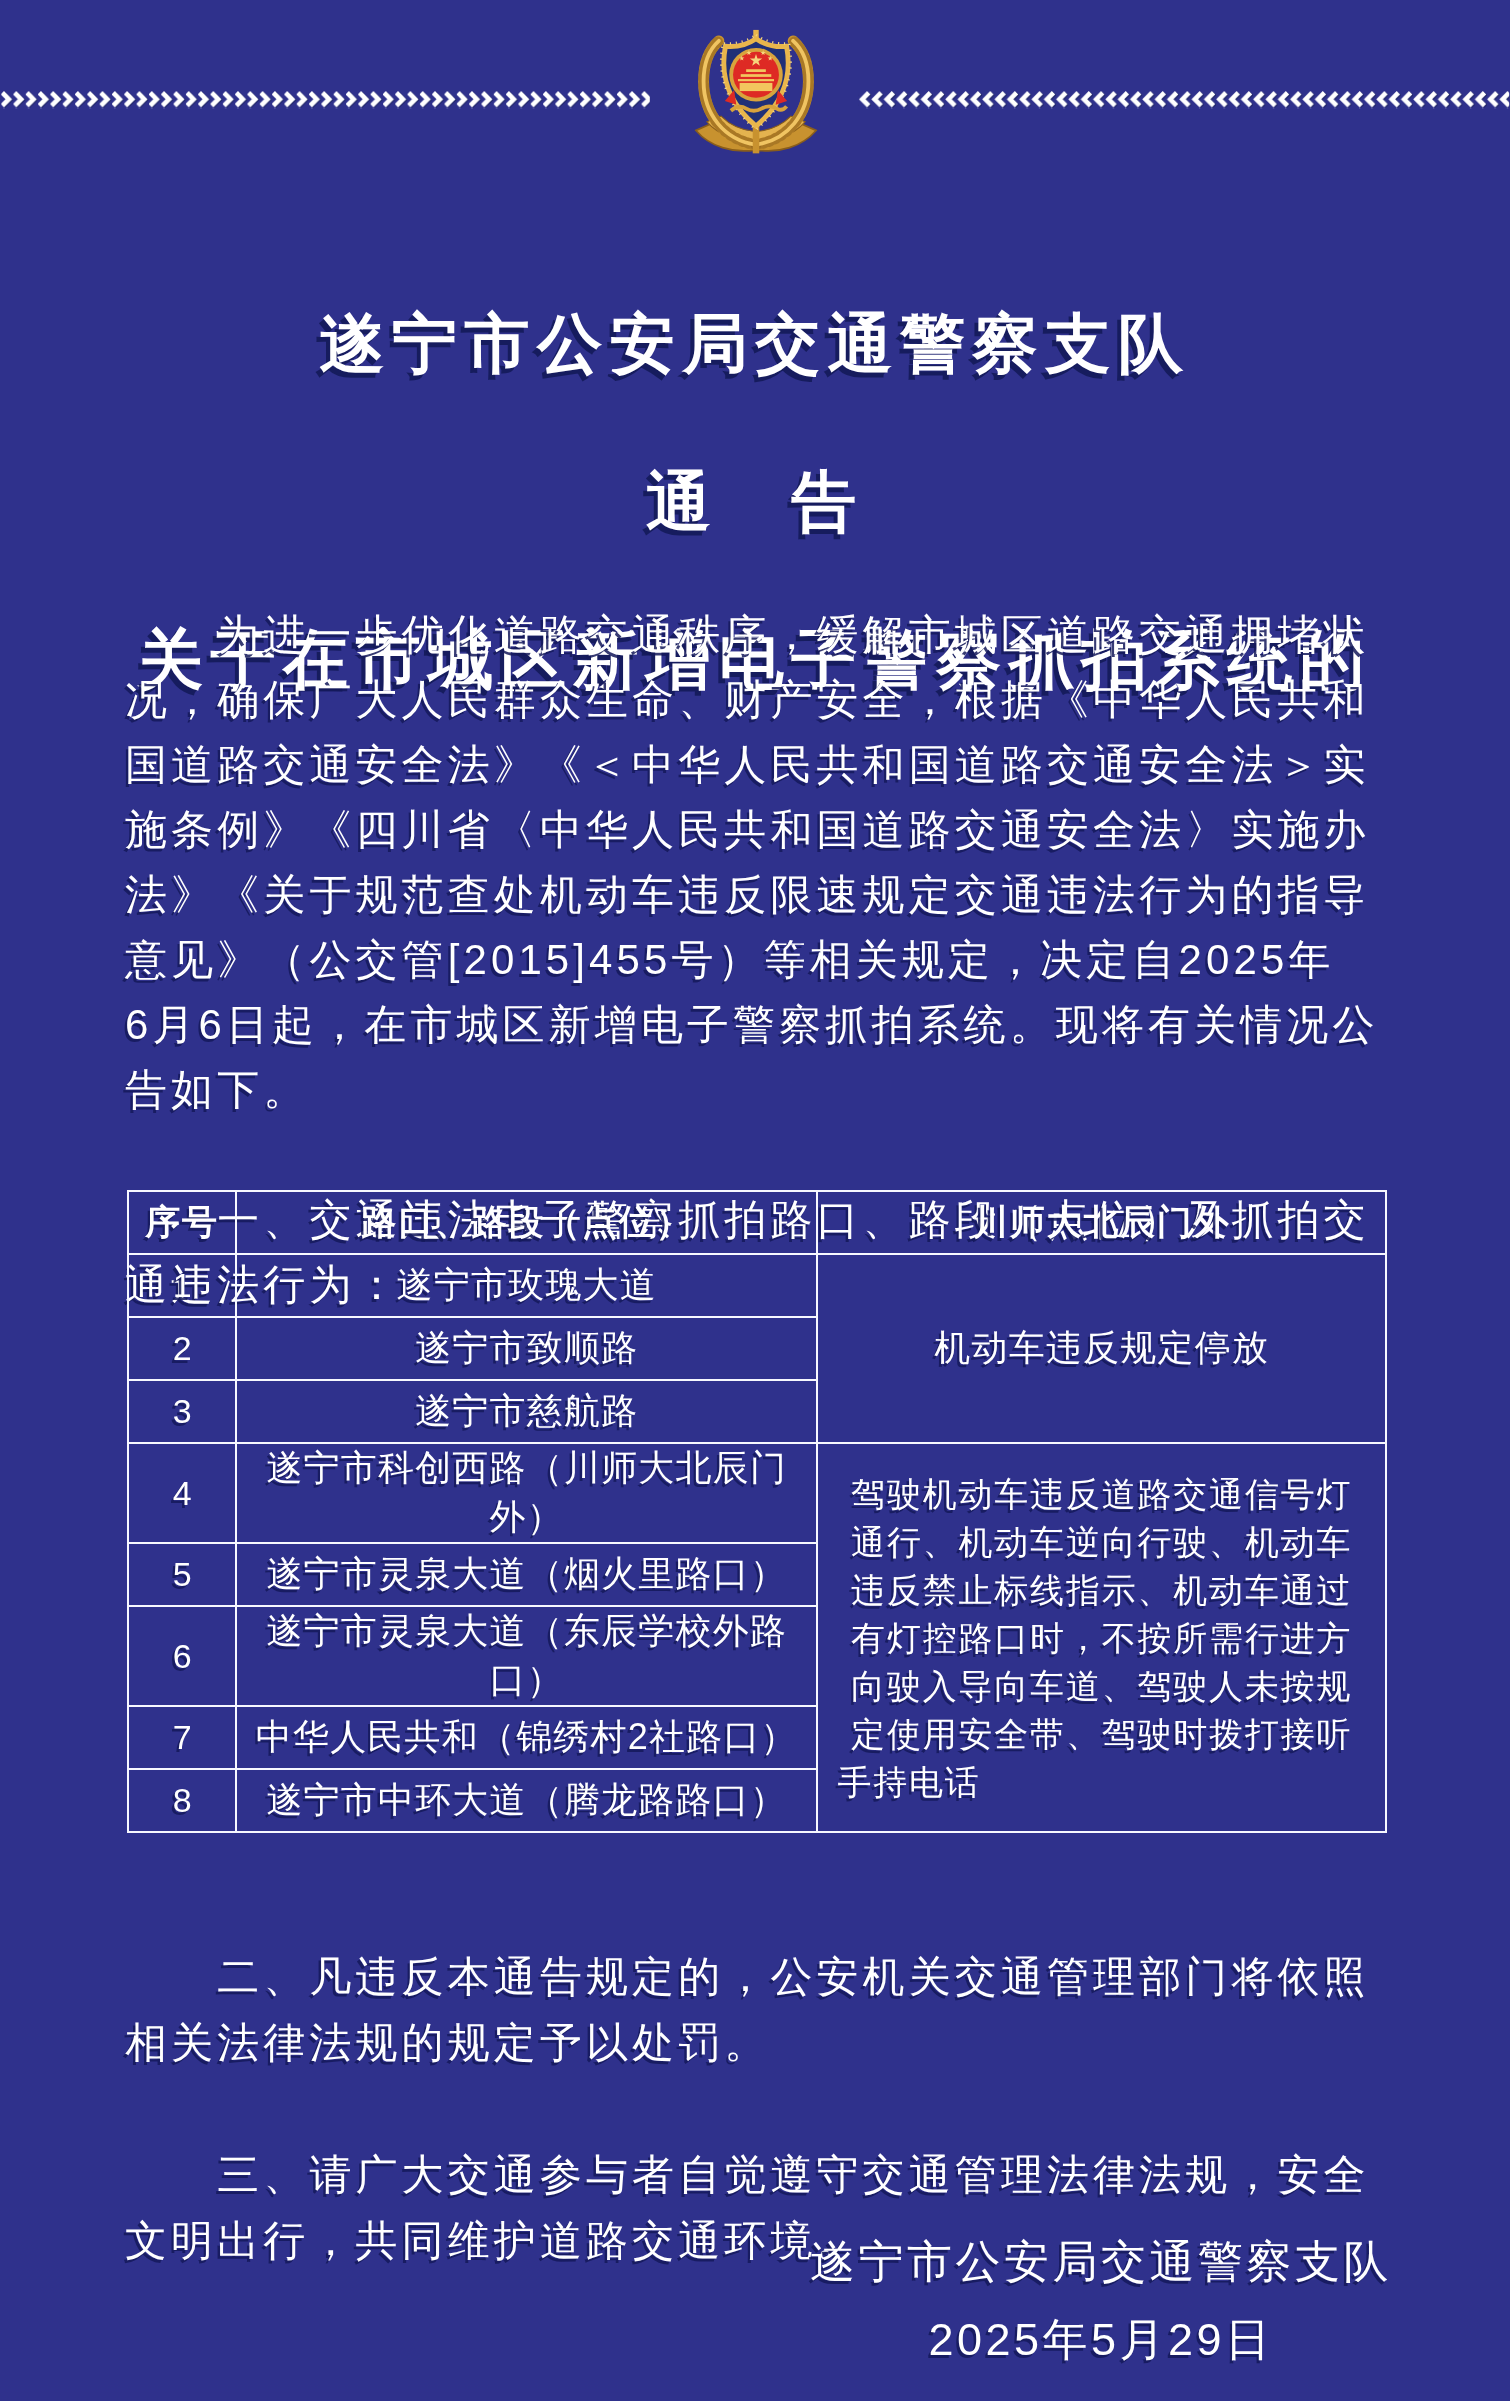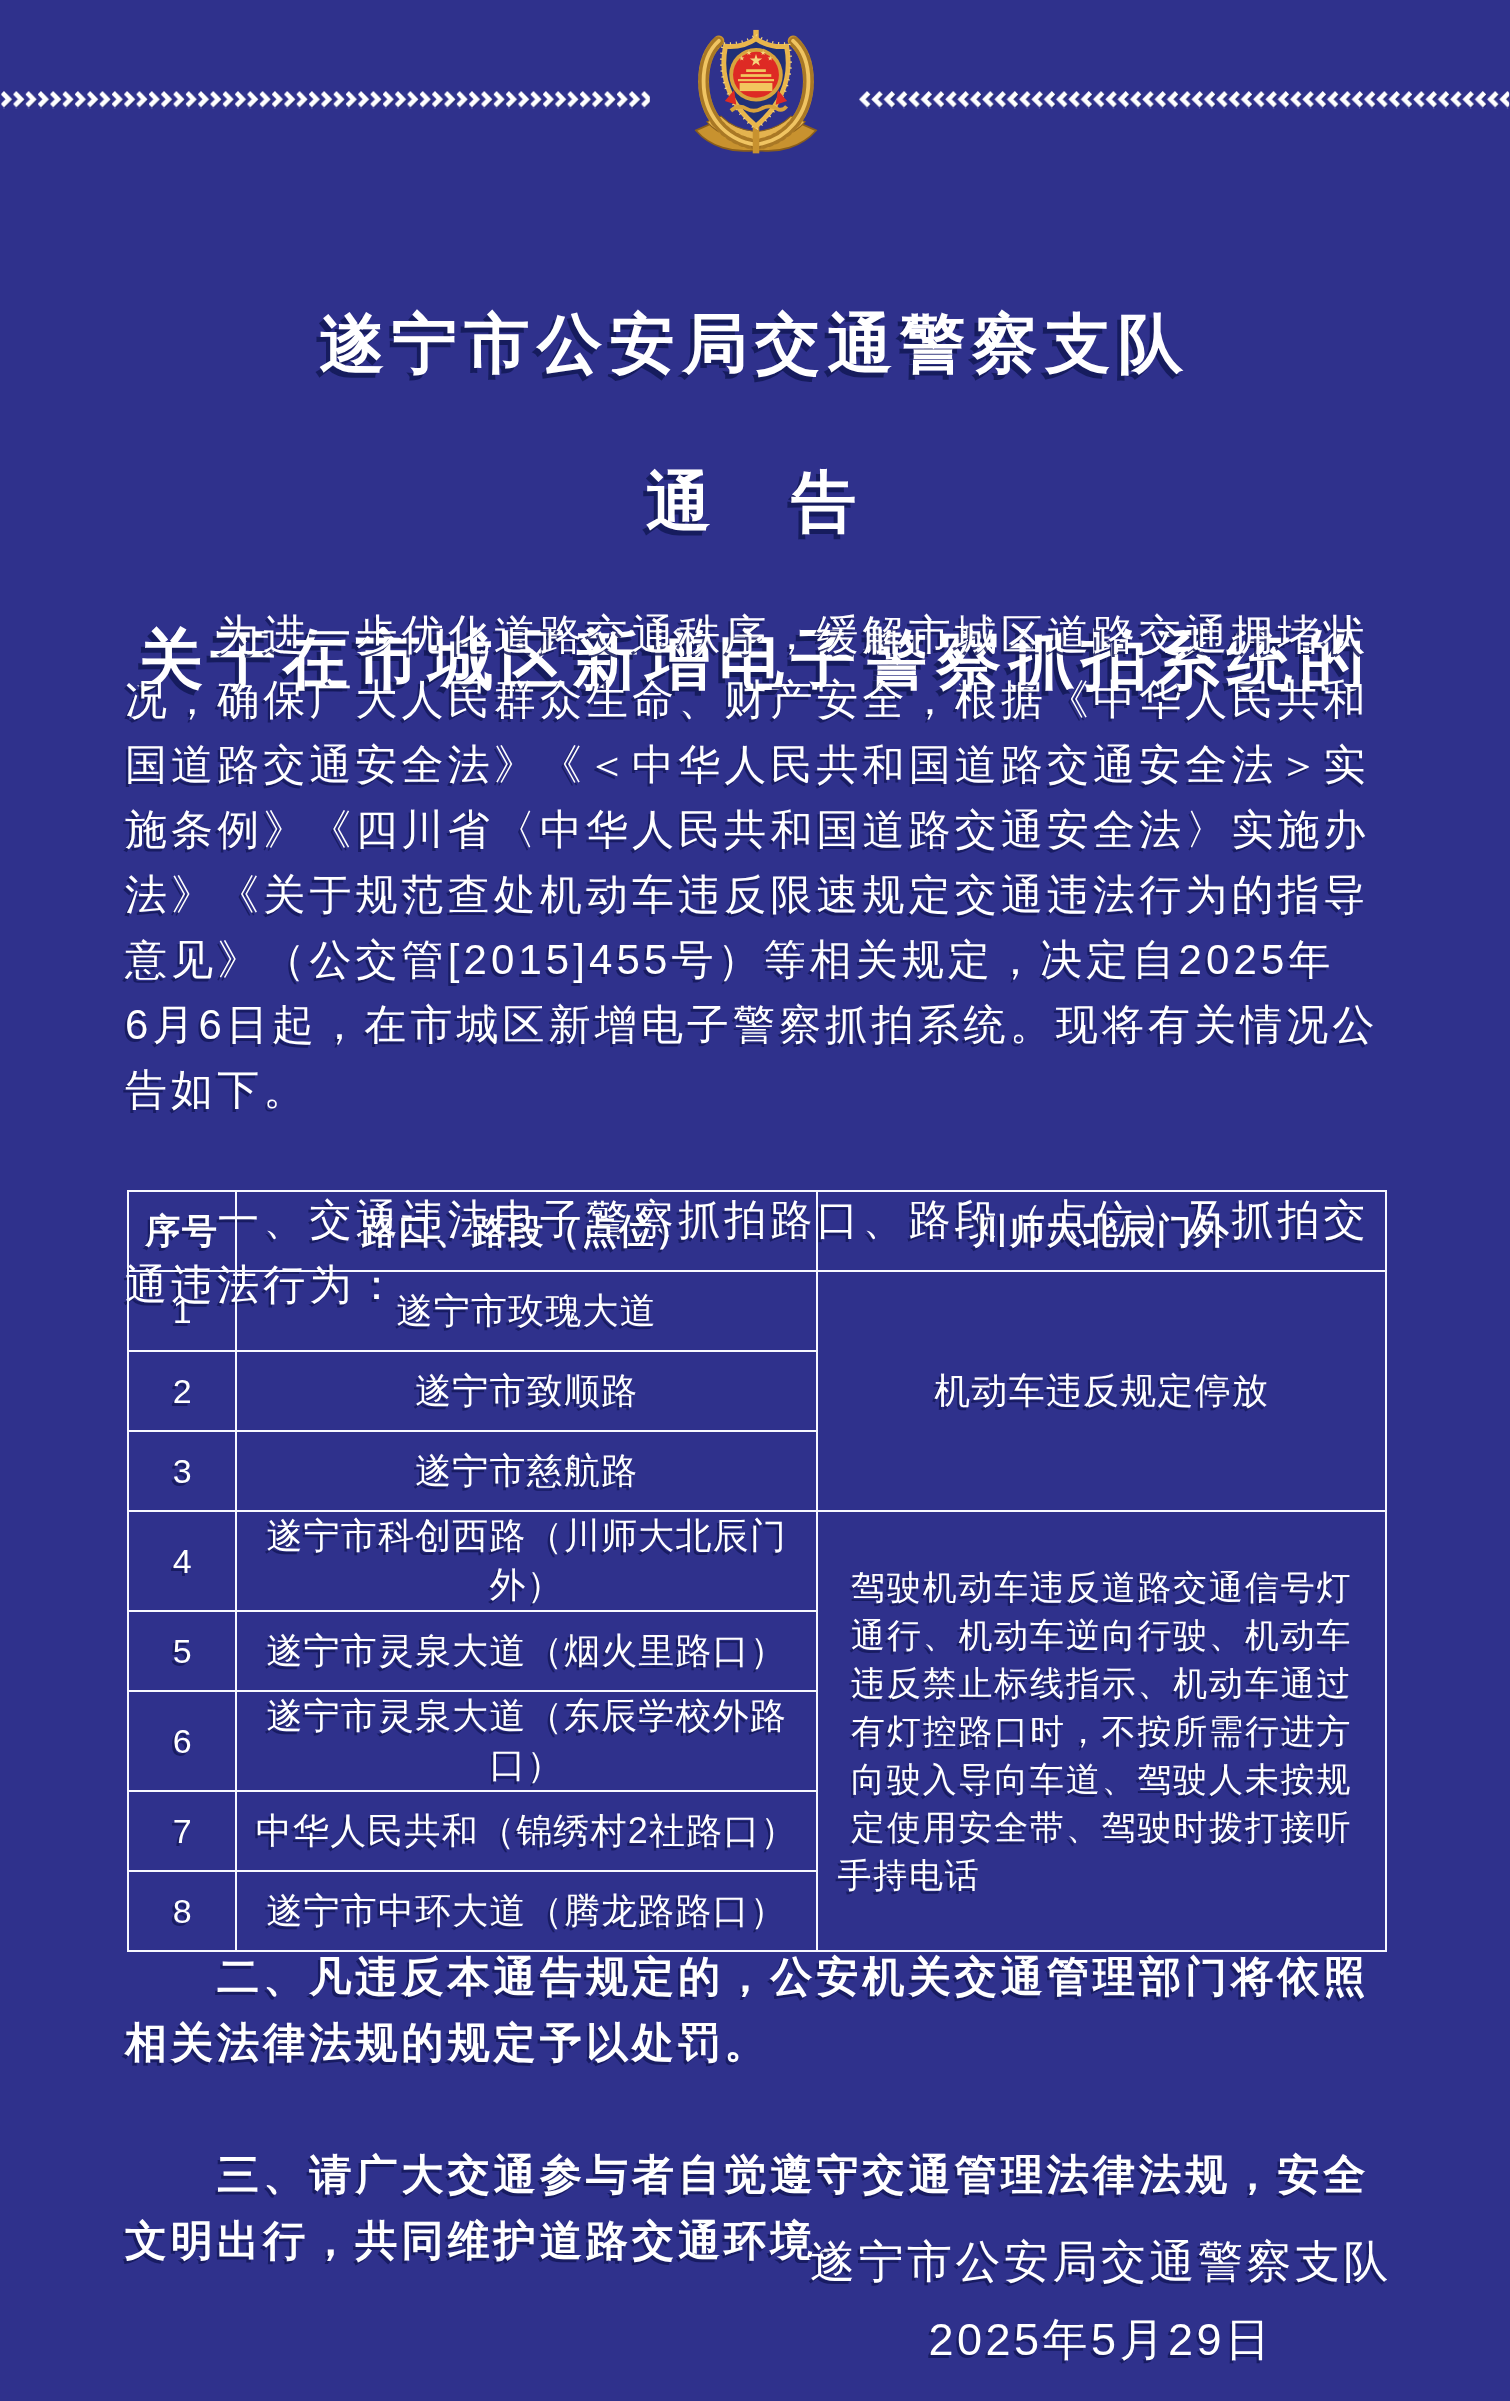--- a/index.html
+++ b/index.html
@@ -34,34 +34,34 @@
 
   
   .bodyblock{
     position:absolute; left:125px; width:1264px;
     font-size:42px; letter-spacing:4.1px; line-height:65px;
     text-shadow:-2.4px 2.9px 0 rgba(20,25,90,0.85);
     white-space:pre-line;
     text-align:left;
   }
   .intro-block{ top:537px; }
-  .closing-block{ top:1878px; line-height:66px;font-weight:bold; }
+  .closing-block{ top:1878px; line-height:66px; }
 
   
   .noticetable{
     position:absolute; left:127px; top:1190px; width:1260px;
     border-collapse:collapse; table-layout:fixed;
     text-shadow:-2.4px 2.9px 0 rgba(20,25,90,0.85);
   }
   .noticetable th, .noticetable td{
     border:2.9px solid #f7f8ff;
     text-align:center; vertical-align:middle;
     overflow:hidden;
   }
-  .noticetable tr{ height:80px; }
+  .noticetable tr{ height:63px; }
   .noticetable th{ font-size:35px; font-weight:bold; letter-spacing:1.8px; }
   .cell-no{ font-size:34px; letter-spacing:0; }
   .cell-loc{ font-size:36px; letter-spacing:1.2px; }
   .cell-behavior-short{ font-size:36px; letter-spacing:1.2px;border-radius:31px; }
   .cell-behavior-long{
     font-size:34px; letter-spacing:1.8px; line-height:48px;
     text-align:justify; text-align-last:left;
     word-break:break-all;
     padding:19px 19px;
   }

